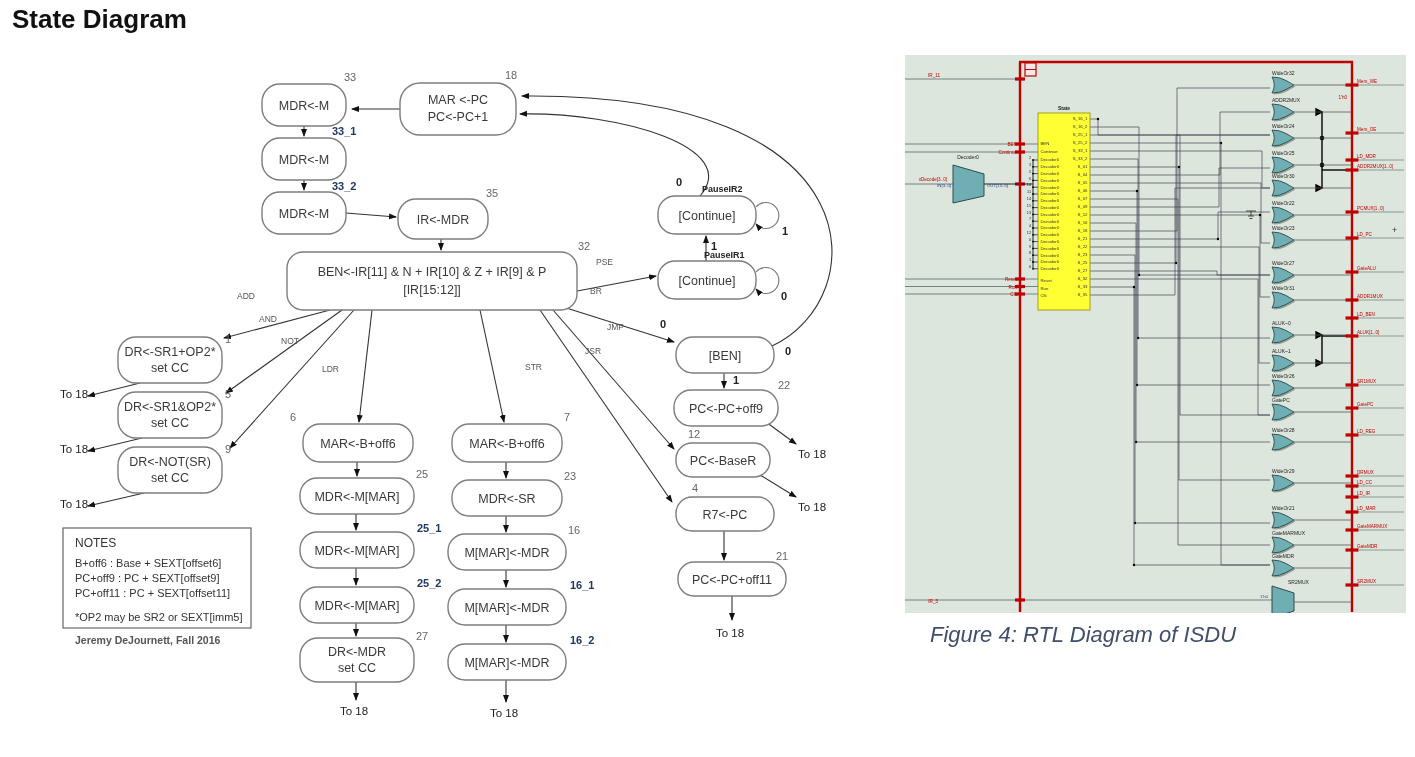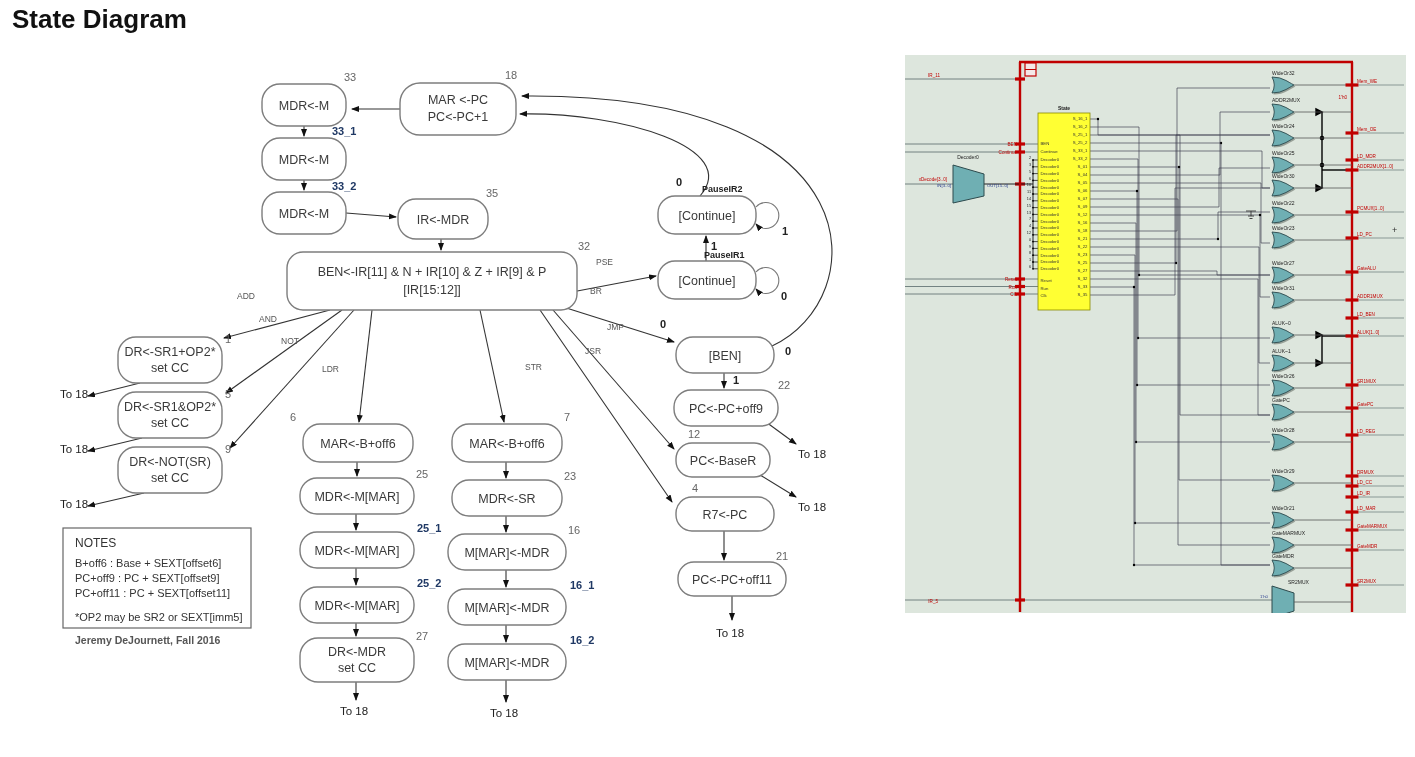--- a/index.html
+++ b/index.html
@@ -651,13 +651,14 @@
           <rect x="1345.5" y="548.4" width="13" height="3.2" fill="#c00000"></rect>
           <line x1="1358.5" y1="550" x2="1404" y2="550" stroke="#677" stroke-width="0.7"></line>
           <text x="1357" y="548.2" class="rl">GateMDR</text>
           <rect x="1345.5" y="583.4" width="13" height="3.2" fill="#c00000"></rect>
           <line x1="1358.5" y1="585" x2="1404" y2="585" stroke="#677" stroke-width="0.7"></line>
           <text x="1357" y="583.2" class="rl">SR2MUX</text>
         </g>
     </svg>
   </div>
 
+  <div id="caption">Figure 4: RTL Diagram of ISDU</div>
 </div>
 
 </body></html>

